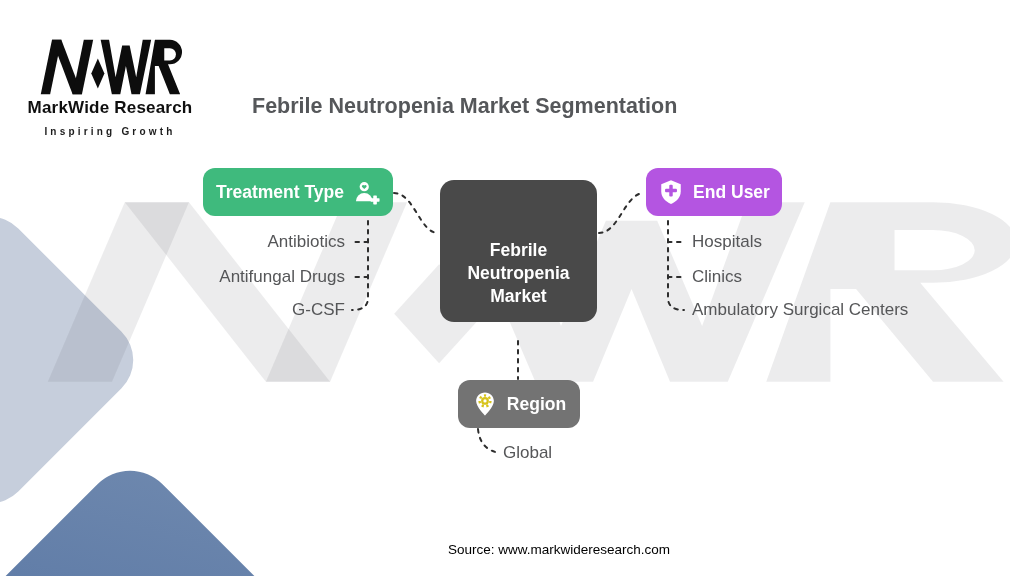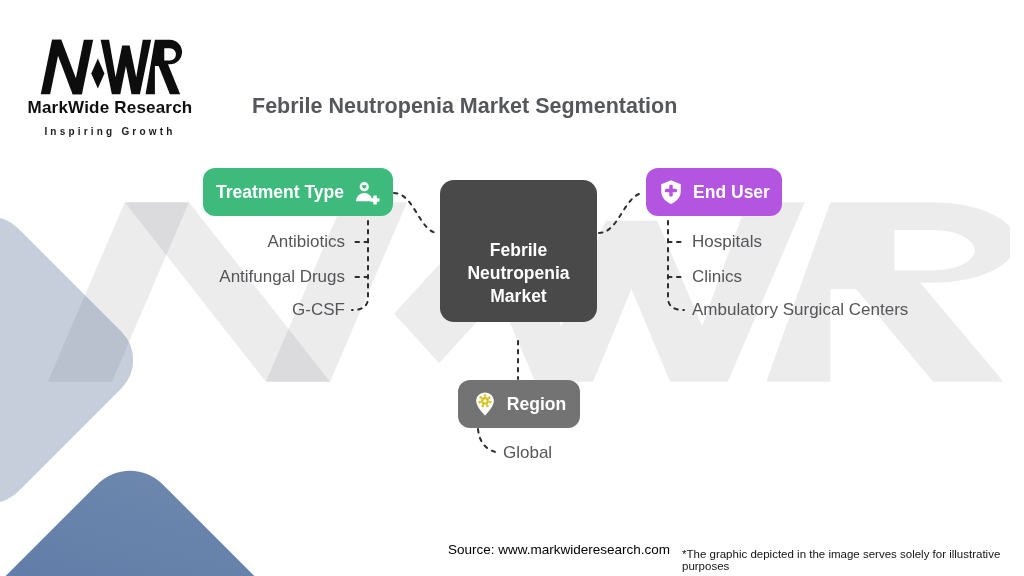--- a/index.html
+++ b/index.html
@@ -136,15 +136,14 @@
   <div class="item item-left" style="top:267px">Antifungal Drugs</div>
   <div class="item item-left" style="top:300px">G-CSF</div>
 
   <div class="item item-right" style="top:232px">Hospitals</div>
   <div class="item item-right" style="top:267px">Clinics</div>
   <div class="item item-right" style="top:300px">Ambulatory Surgical Centers</div>
 
   <div class="item" style="left:503px;top:443px">Global</div>
 
   <div class="source">Source: www.markwideresearch.com</div>
-  <div class="disclaimer">*The graphic depicted in the image serves solely for illustrative purposes</div>
 
 </div>
 
 </body></html>

